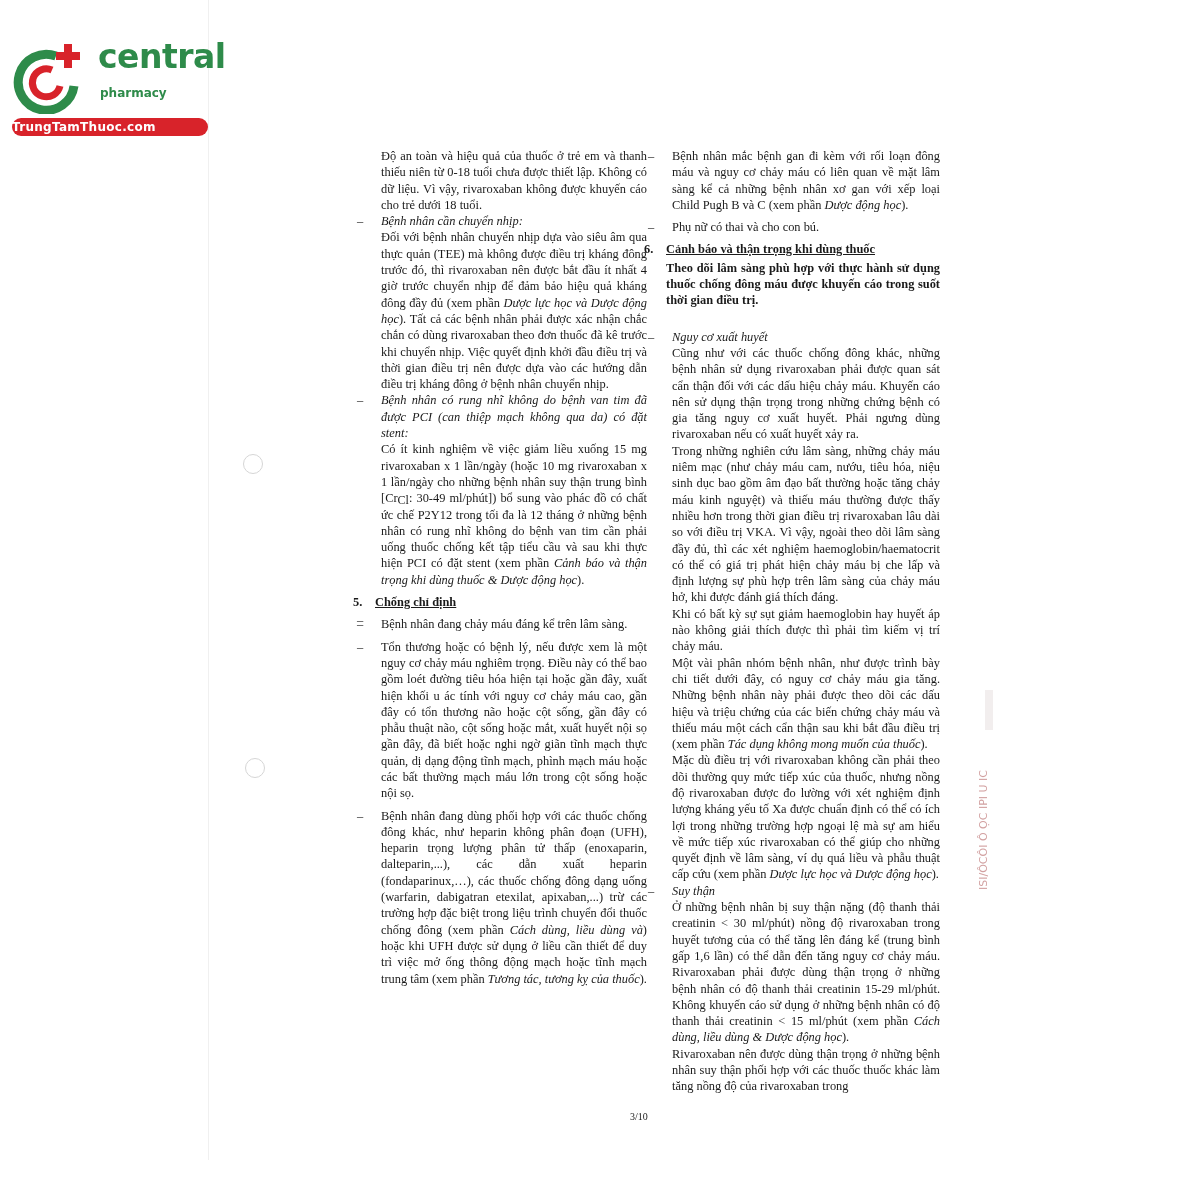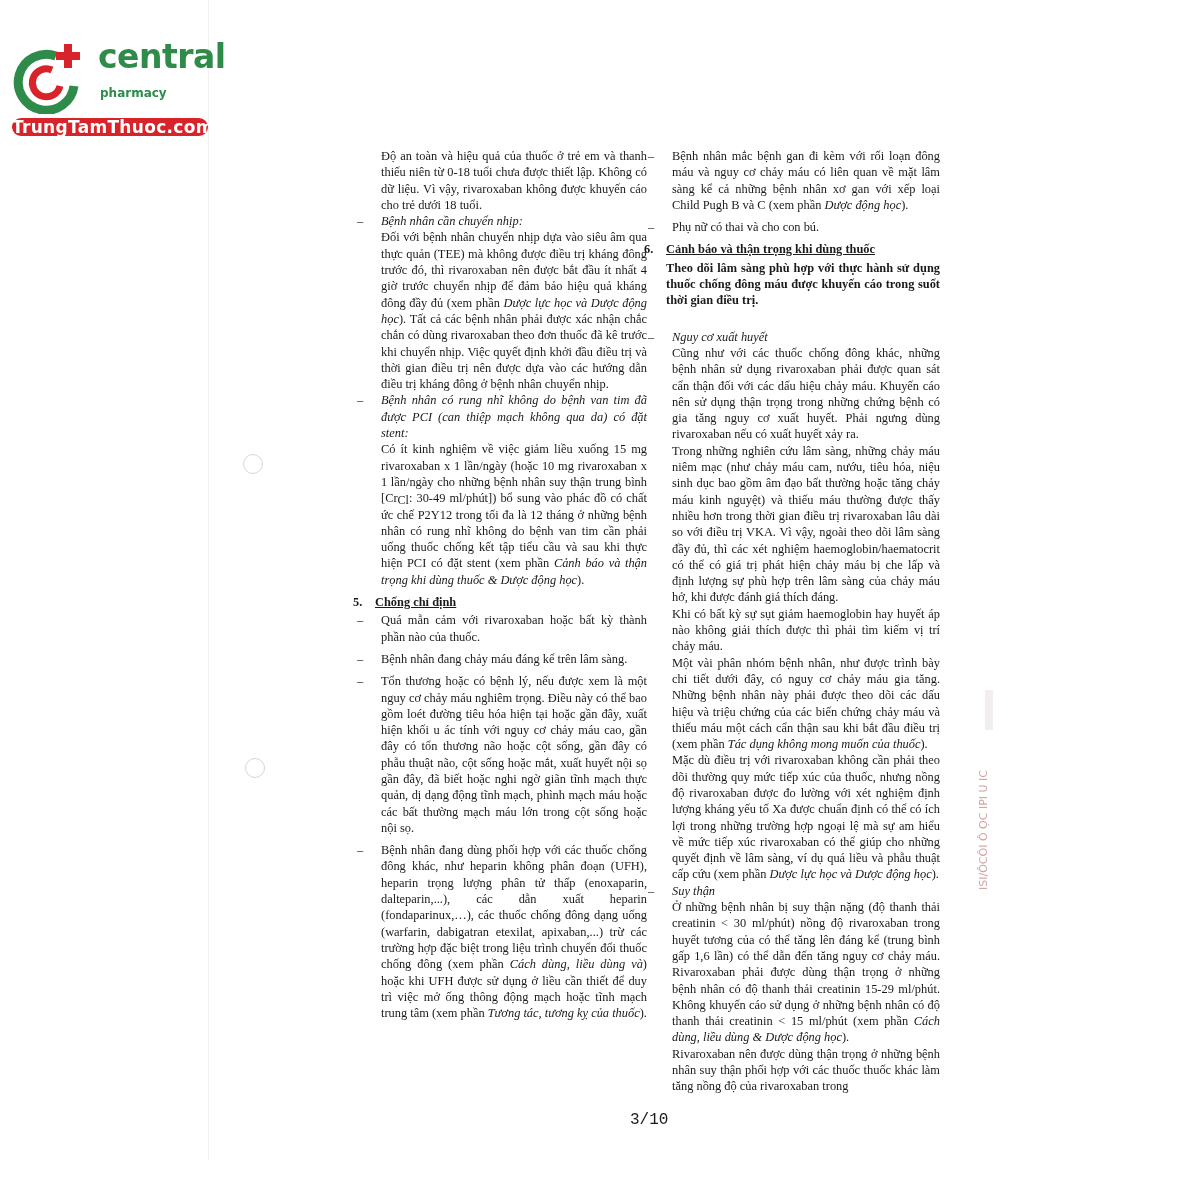--- a/index.html
+++ b/index.html
@@ -9,41 +9,41 @@
 
   
   .logo { position: absolute; left: 10px; top: 36px; width: 205px; height: 100px; }
   .logo-mark { position: absolute; left: 2px; top: 6px; width: 72px; height: 72px; }
   .logo-word { position: absolute; left: 88px; top: 4px; font-family: "DejaVu Sans", sans-serif;
                font-size: 33px; font-weight: bold; color: #2e8b4a; letter-spacing: -0.5px; line-height: 1; }
   .logo-sub { position: absolute; left: 90px; top: 50px; font-family: "DejaVu Sans", sans-serif;
               font-size: 12px; font-weight: bold; color: #2e8b4a; }
   .logo-url { position: absolute; left: 2px; top: 82px; width: 196px; height: 18px; border-radius: 9px;
               background: #d8232a; color: #fff; font-family: "DejaVu Sans", sans-serif; font-weight: bold;
-              font-size: 17px; line-height: 18px; text-align: center; letter-spacing: 0.3px; }
+              font-size: 12px; line-height: 18px; text-align: left; letter-spacing: 0.3px; }
 
   
   .punch-hole { position: absolute; width: 18px; height: 18px; border-radius: 50%;
                 border: 1px solid #d6d6d6; background: #fff; }
 
   
   .col { position: absolute; top: 148px; font-size: 12.4px; line-height: 16.3px; text-align: justify; }
   .col-left { left: 336px; width: 294px; margin-left: 17px; }
   .col-right { left: 644px; width: 296px; }
   .para { margin: 0 0 0 28px; text-indent: 0; }
   .item { position: relative; padding-left: 28px; margin: 0 0 6px 0; }
   .item.tight { margin-bottom: 0; }
   .dash { position: absolute; left: 4px; top: 0; }
   .it { font-style: italic; }
   .heading { position: relative; padding-left: 22px; margin: 2px 0 2px 0; font-weight: bold; }
   .heading .num { position: absolute; left: 0; top: 0; }
   .heading .ttl { text-decoration: underline; }
   sub { font-size: 12px; vertical-align: -2px; line-height: 0; }
 
-  .page-number { position: absolute; left: 630px; top: 1111px; font-size: 16px; font-family: Liberation Mono, monospace; }
+  .page-number { position: absolute; left: 630px; top: 1111px; font-size: 10px; }
 
   
   .stamp { position: absolute; left: 978px; top: 715px; width: 22px; height: 175px;
            color: #c78a8a; font-size: 11px; line-height: 12px; writing-mode: vertical-rl;
            transform: rotate(180deg); font-family: "DejaVu Sans", sans-serif; opacity: 0.8; }
   .faint-mark { position: absolute; left: 985px; top: 690px; width: 8px; height: 40px; background: #f2eeee; }
 </style>
 </head>
 <body>
 
@@ -79,21 +79,20 @@
     <div><span>Có ít kinh nghiệm về việc giảm liều xuống 15 mg rivaroxaban x 1 lần/ngày (hoặc 10 mg rivaroxaban x 1 lần/ngày cho những bệnh nhân suy thận trung bình [Cr</span><sub>Cl</sub><span>: 30-49 ml/phút]) bổ sung vào phác đồ có chất ức chế P2Y12 trong tối đa là 12 tháng ở những bệnh nhân có rung nhĩ không do bệnh van tim cần phải uống thuốc chống kết tập tiểu cầu và sau khi thực hiện PCI có đặt stent (xem phần </span><span class="it">Cảnh báo và thận trọng khi dùng thuốc &amp; Dược động học</span><span>).</span></div>
   </div>
 
   <div class="heading">
     <span class="num">5.</span>
     <span class="ttl">Chống chỉ định</span>
   </div>
 
   <div class="item">
     <span class="dash">–</span>
-    <span>Quá mẫn cảm với rivaroxaban hoặc bất kỳ thành phần nào của thuốc.</span>
   </div>
   <div class="item">
     <span class="dash">–</span>
     <span>Bệnh nhân đang chảy máu đáng kể trên lâm sàng.</span>
   </div>
   <div class="item">
     <span class="dash">–</span>
     <span>Tổn thương hoặc có bệnh lý, nếu được xem là một nguy cơ chảy máu nghiêm trọng. Điều này có thể bao gồm loét đường tiêu hóa hiện tại hoặc gần đây, xuất hiện khối u ác tính với nguy cơ chảy máu cao, gần đây có tổn thương não hoặc cột sống, gần đây có phẫu thuật não, cột sống hoặc mắt, xuất huyết nội sọ gần đây, đã biết hoặc nghi ngờ giãn tĩnh mạch thực quản, dị dạng động tĩnh mạch, phình mạch máu hoặc các bất thường mạch máu lớn trong cột sống hoặc nội sọ.</span>
   </div>
   <div class="item">

